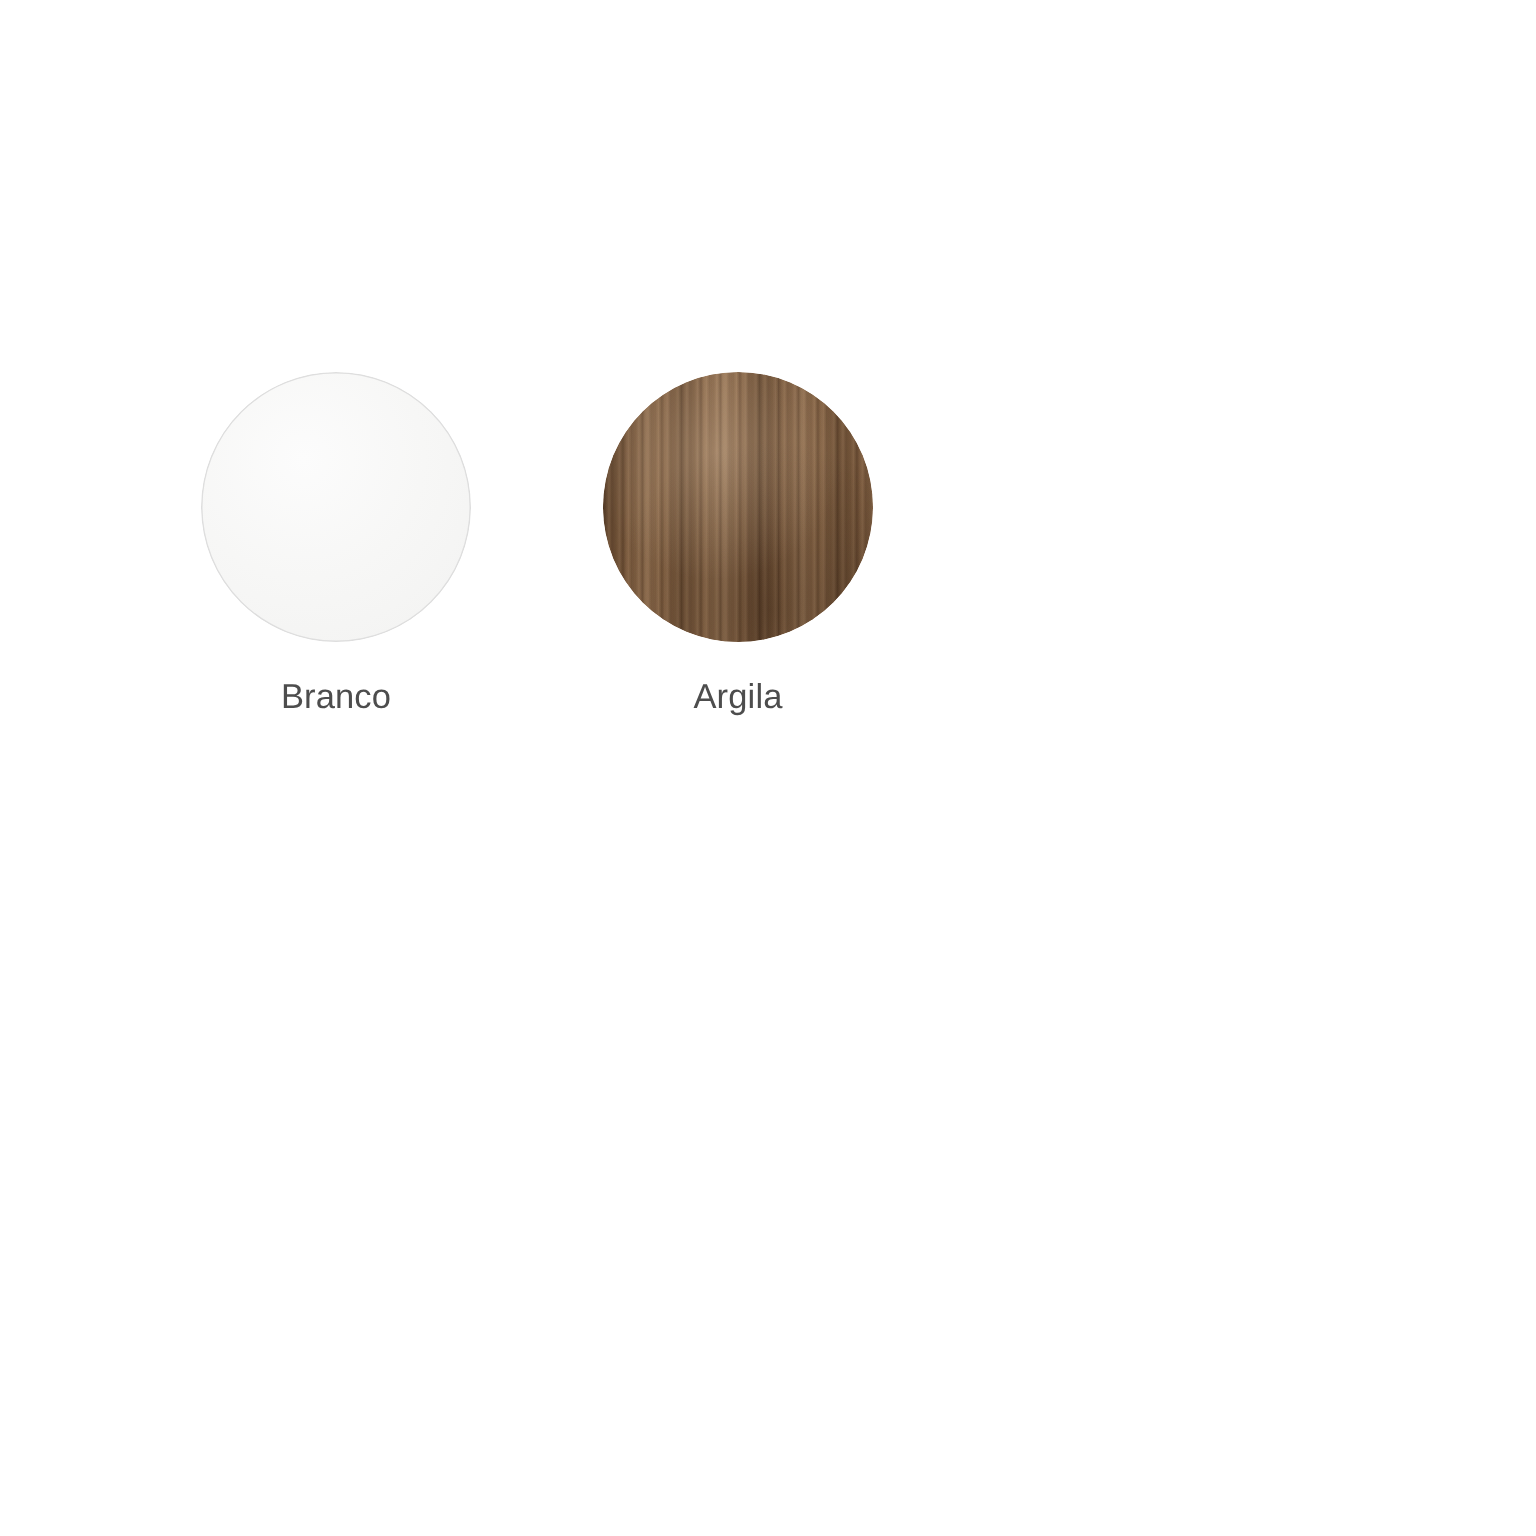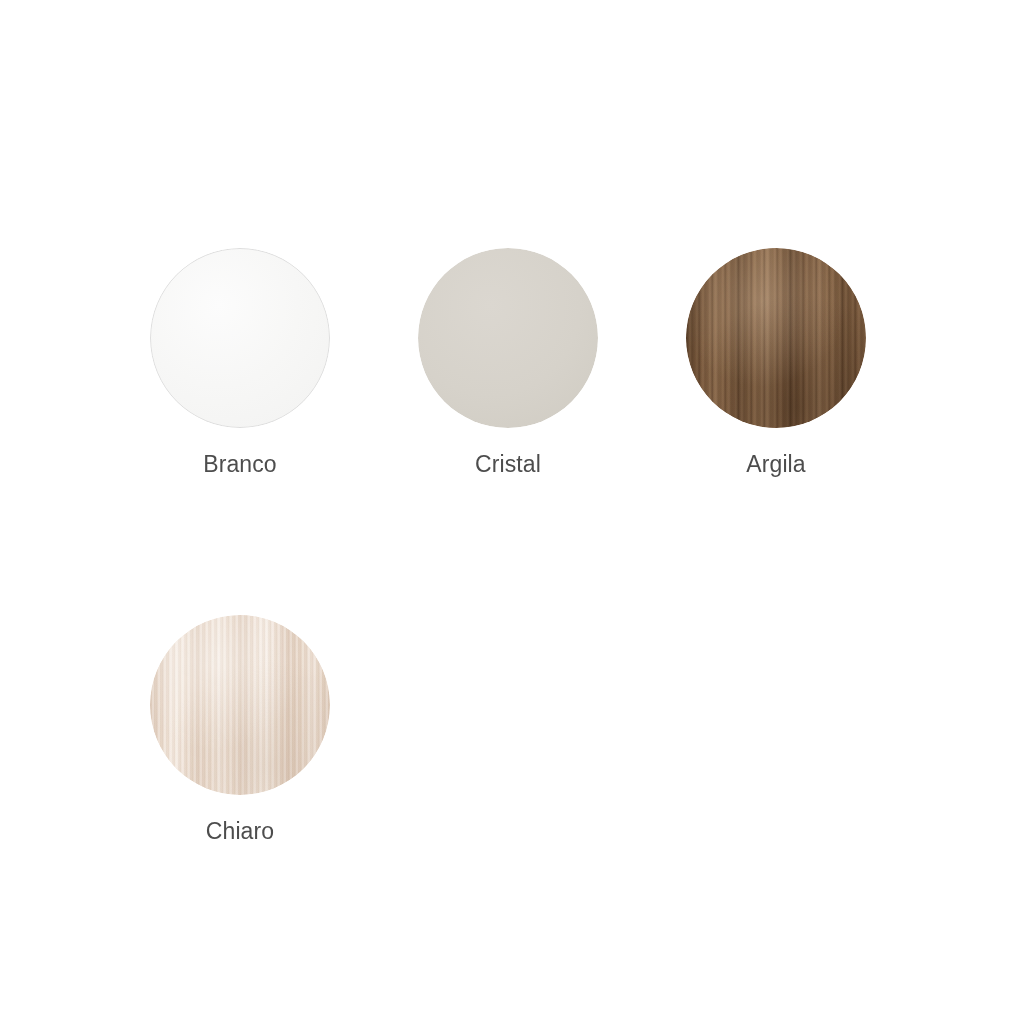--- a/index.html
+++ b/index.html
@@ -18,21 +18,21 @@
 
   #swatch-board {
     position: relative;
     width: 1024px;
     height: 1024px;
     background: #ffffff;
   }
 
   .swatch-grid {
     position: absolute;
-    left: 150px;
+    left: 134px;
     top: 248px;
     width: 716px;
     display: grid;
     grid-template-columns: repeat(3, 180px);
     column-gap: 88px;
     row-gap: 137px;
   }
 
   .swatch-cell {
     width: 180px;
@@ -210,44 +210,27 @@
     <div class="swatch-cell finish-branco">
       <div class="swatch-disc">
         <div class="disc-fill"></div>
         <div class="disc-shade"></div>
         <div class="disc-ring"></div>
       </div>
       <div class="swatch-label">Branco</div>
     </div>
 
 
-    <div class="swatch-cell finish-cristal">
-      <div class="swatch-disc">
-        <div class="disc-fill"></div>
-        <div class="disc-shade"></div>
-        <div class="disc-ring"></div>
-      </div>
-      <div class="swatch-label">Cristal</div>
-    </div>
 
     <div class="swatch-cell finish-nogal">
       <div class="swatch-disc">
         <div class="disc-fill"></div>
         <div class="disc-grain"></div>
         <div class="disc-shade"></div>
         <div class="disc-ring"></div>
       </div>
       <div class="swatch-label">Argila</div>
     </div>
 
-    <div class="swatch-cell finish-chiaro">
-      <div class="swatch-disc">
-        <div class="disc-fill"></div>
-        <div class="disc-grain"></div>
-        <div class="disc-shade"></div>
-        <div class="disc-ring"></div>
-      </div>
-      <div class="swatch-label">Chiaro</div>
-    </div>
 
 
   </div>
 </div>
 
 </body></html>

